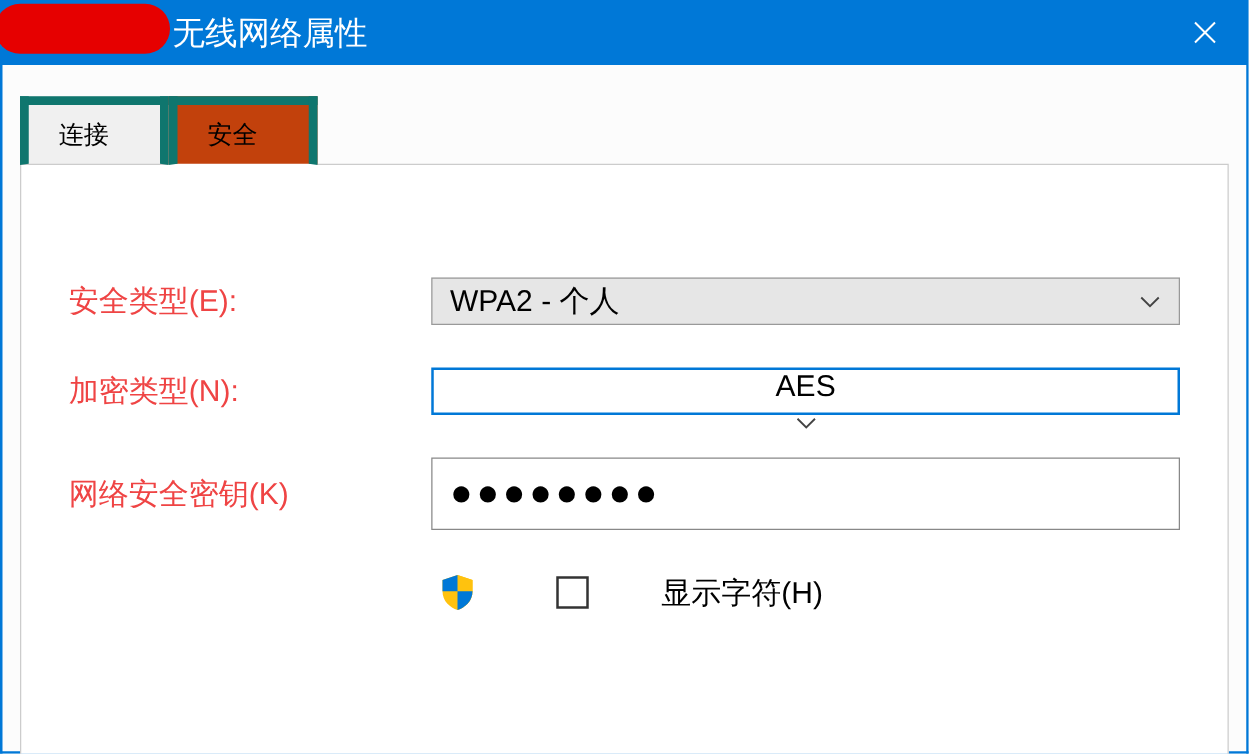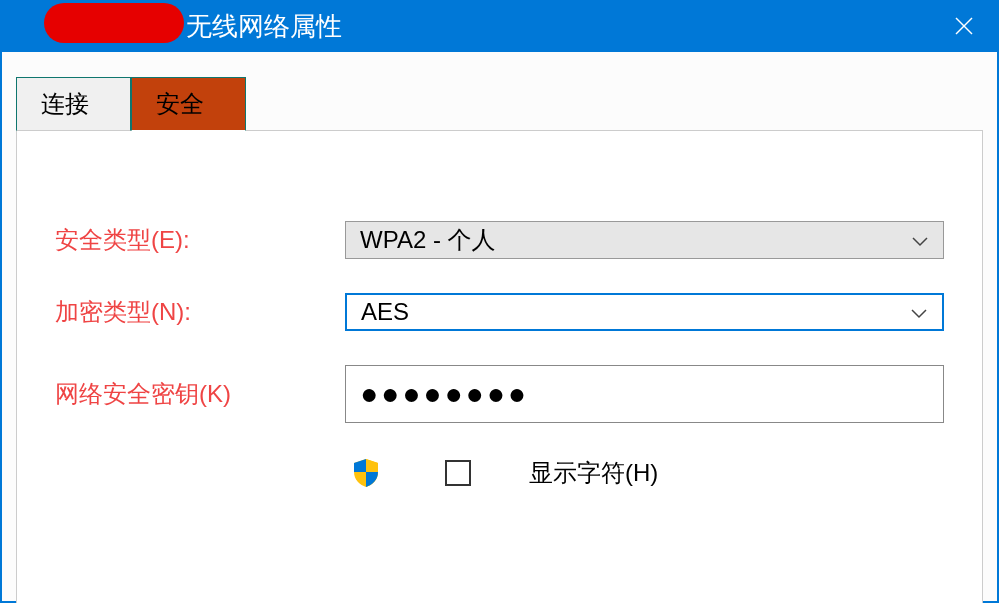--- a/index.html
+++ b/index.html
@@ -12,21 +12,21 @@
     }
     .titlebar {
       background: #0078d7;
       height: 52px;
       display: flex;
       align-items: center;
       justify-content: space-between;
       color: #fff;
       padding-left: 0;
     }
-    .title-left { display: flex; align-items: center; margin-left: 48px; }
+    .title-left { display: flex; align-items: center; }
     .redacted {
       width: 140px;
       height: 40px;
       background: #e60000;
       border-radius: 20px;
       margin-left: -4px;
       margin-top: -6px;
     }
     .title-text {
       font-size: 26px;
@@ -49,22 +49,22 @@
       padding: 24px 14px 0 14px;
       background: #fcfcfc;
     }
     .tabs {
       display: flex;
       position: relative;
       z-index: 2;
     }
     .tab {
       padding: 10px 41px 10px 24px;
-      font-size: 24px;
-      border: 1px solid #0f766e;
+      font-size: 20px;
+      border: 7px solid #0f766e;
       background: #fff;
       cursor: pointer;
       position: relative;
       top: 1px;
     }
     .tab.inactive {
       background: #f0f0f0;
       border-bottom: 1px solid #ccc;
     }
     .tab.active {
@@ -97,20 +97,21 @@
       display: flex;
       align-items: center;
       justify-content: space-between;
       padding: 0 14px 0 14px;
       font-size: 24px;
       cursor: pointer;
     }
     .combo.highlight {
       border: 2px solid #0078d7;
       background: #fff;
+      flex-direction: column;
     }
     .combo .chev { color: #333; }
     .pw-field {
       flex: 1;
       height: 58px;
       border: 1px solid #888;
       background: #fff;
       display: flex;
       align-items: center;
       padding: 0 14px;

